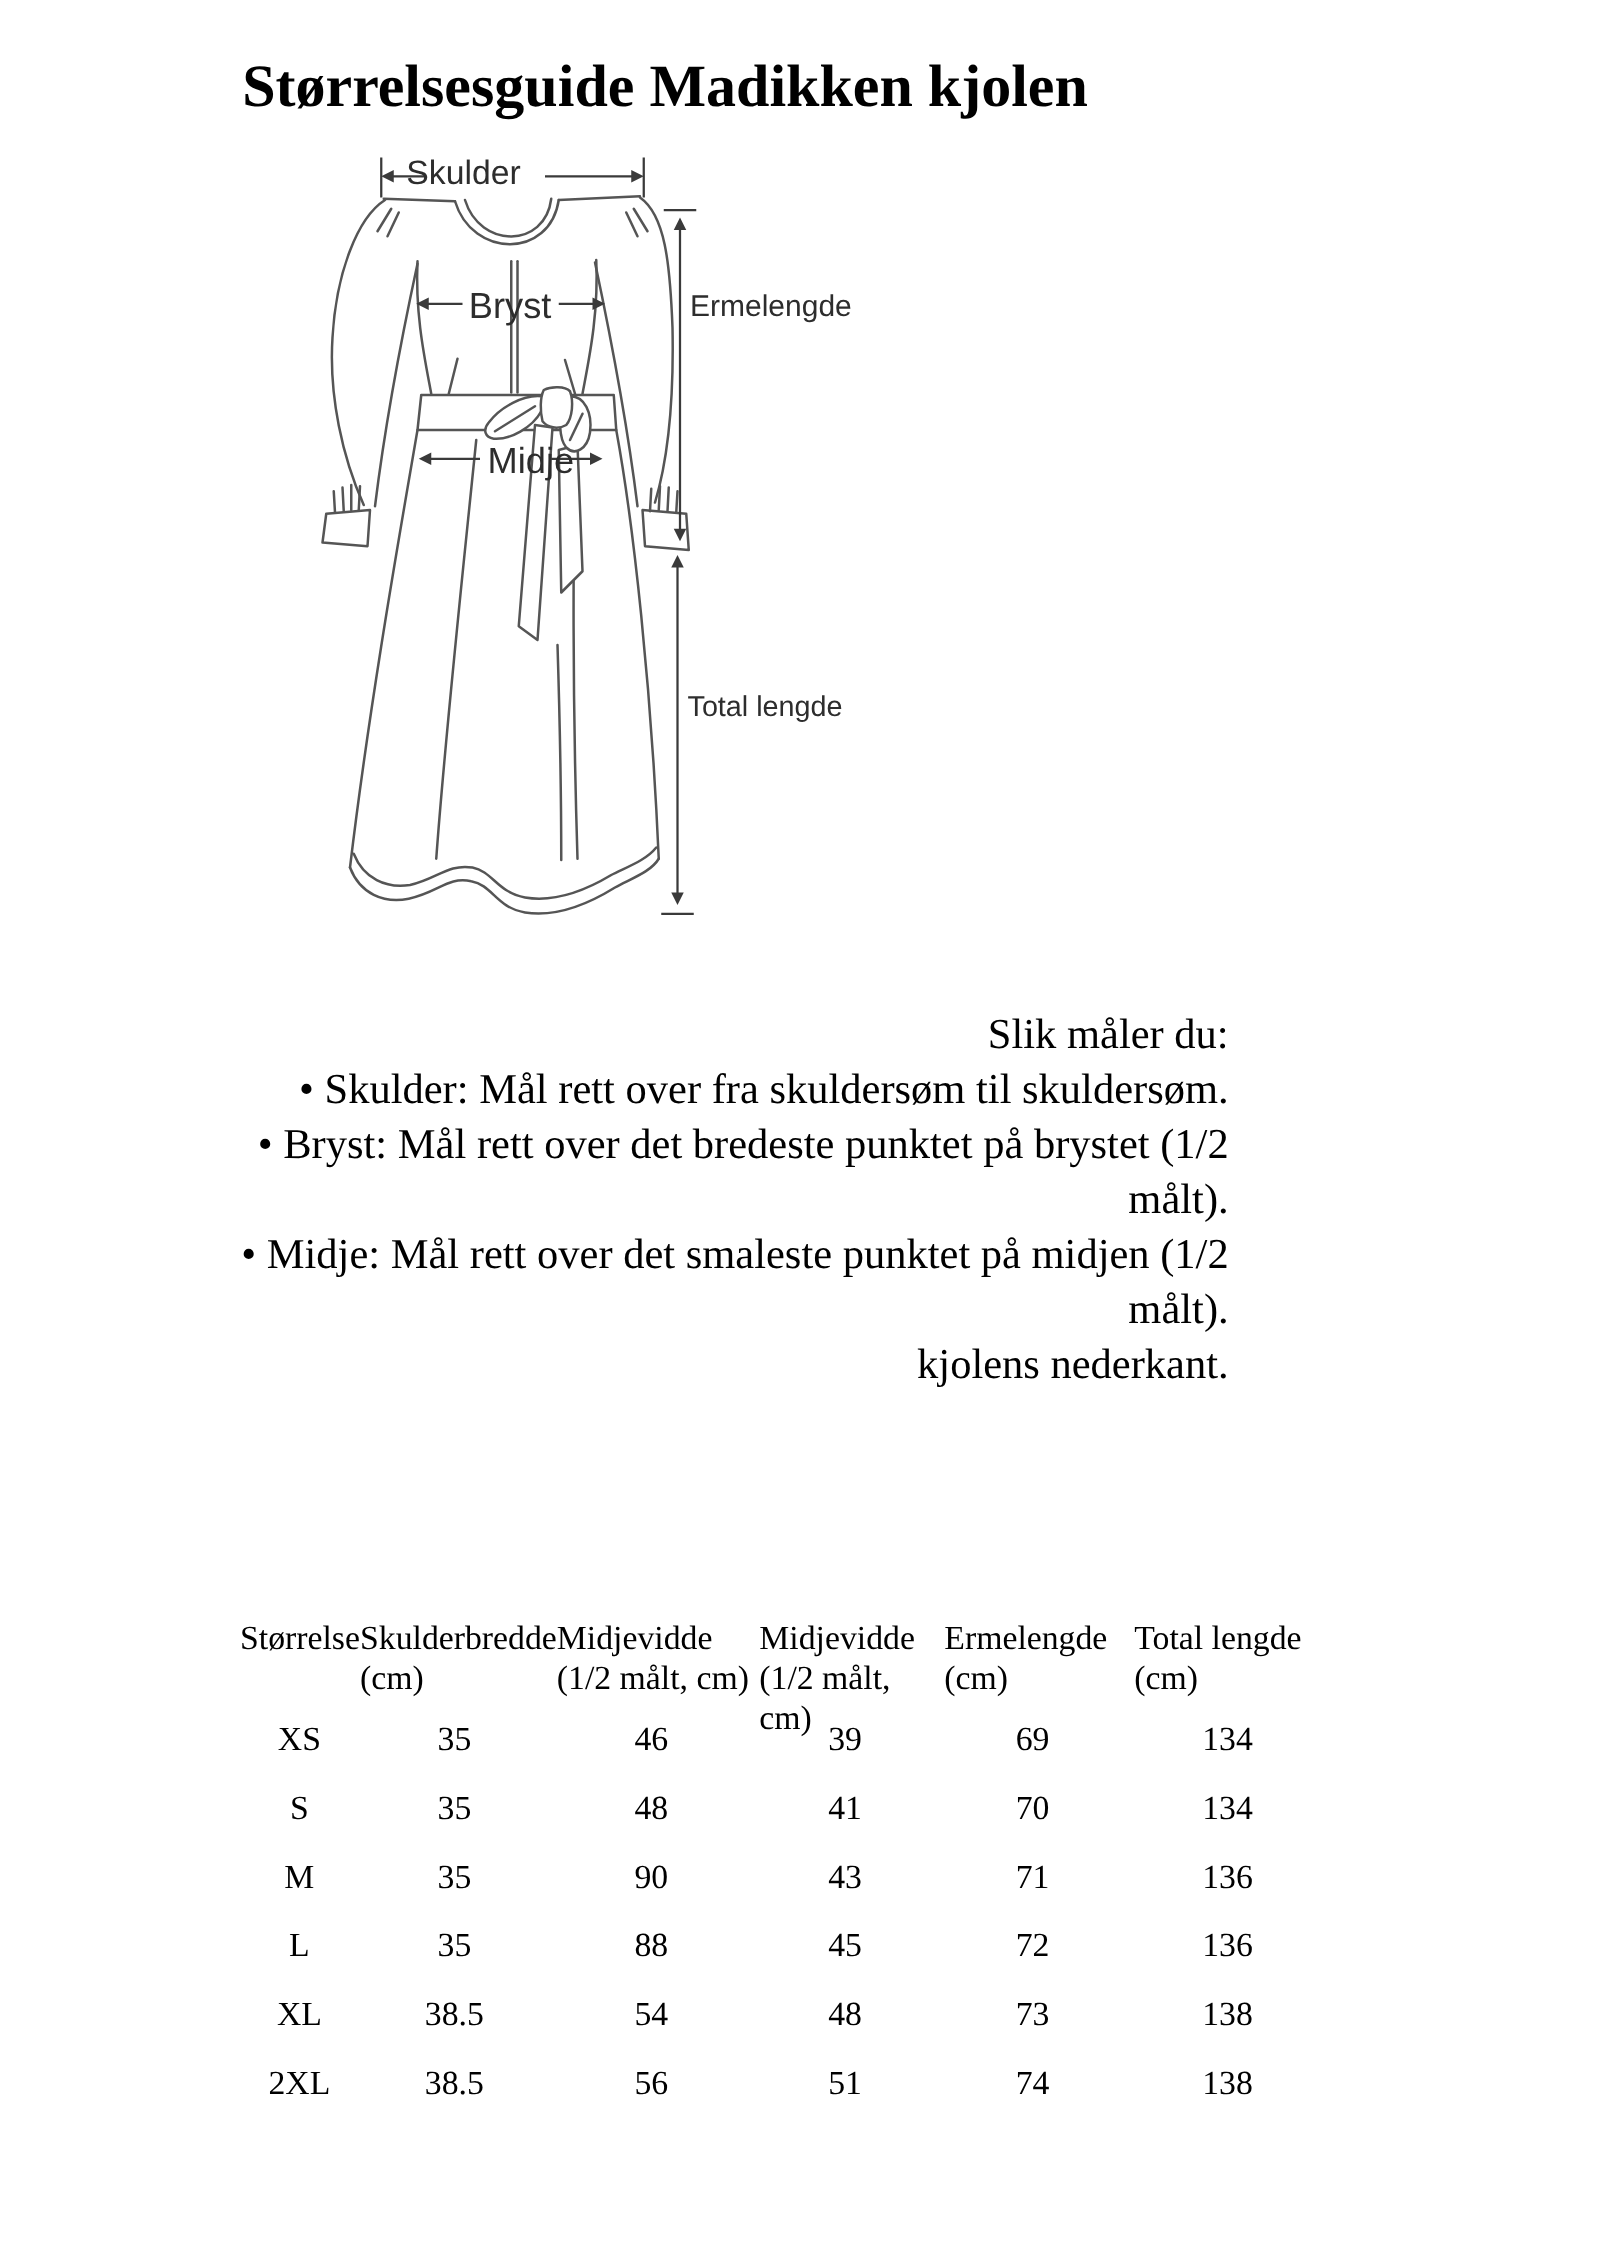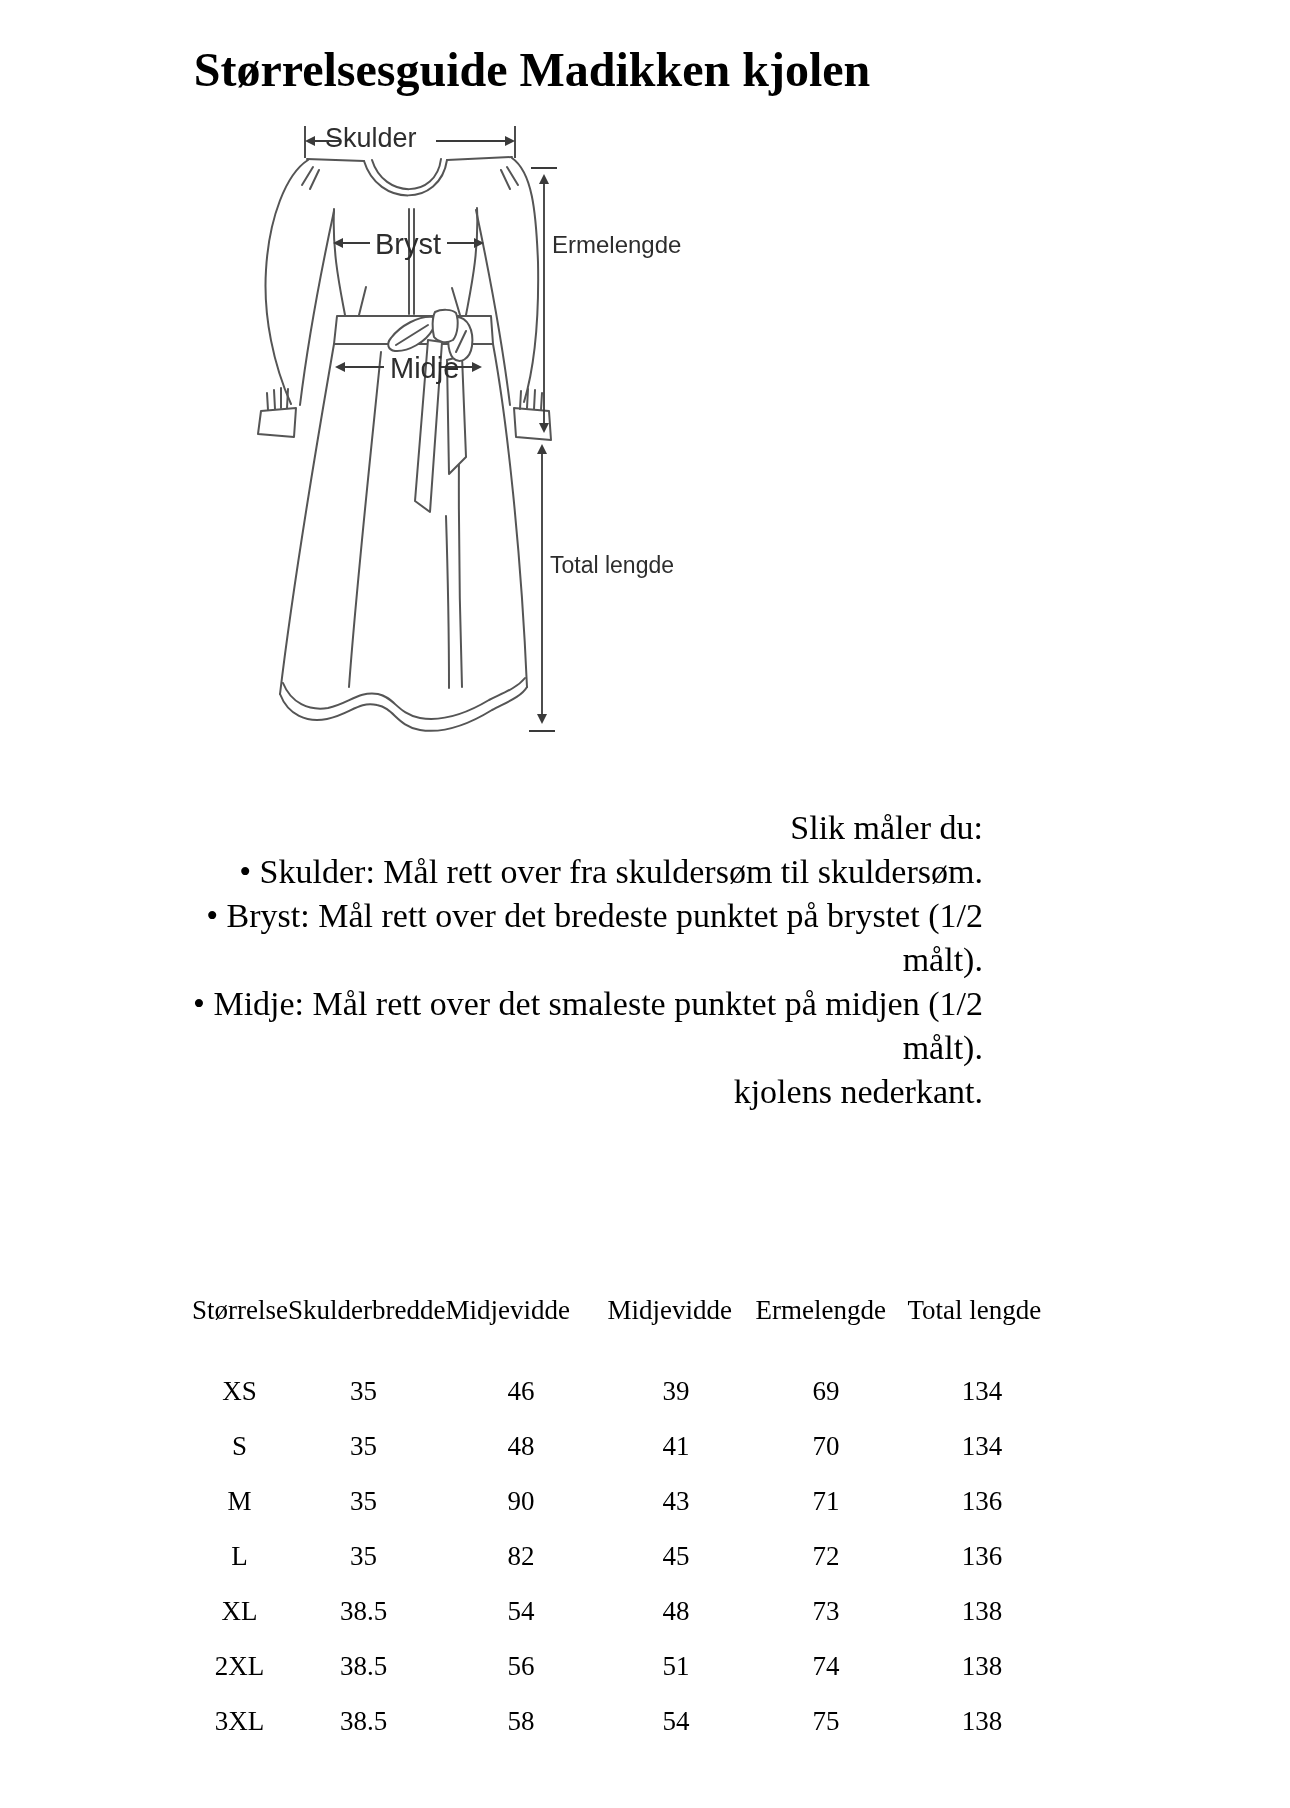--- a/index.html
+++ b/index.html
@@ -166,20 +166,29 @@
   <thead>
     <tr>
 
     <th>Størrelse</th>
         <th>Skulderbredde</th>
         <th>Midjevidde</th>
         <th>Midjevidde</th>
         <th>Ermelengde</th>
         <th>Total lengde</th>
       </tr>
+    <tr>
+
+    <th></th>
+        <th>(cm)</th>
+        <th>(1/2 målt, cm)</th>
+        <th>(1/2 målt, cm)</th>
+        <th>(cm)</th>
+        <th>(cm)</th>
+      </tr>
   </thead>
 </table>
 
 <table class="data-table">
   <colgroup>
     <col style="width:95px">
       <col style="width:153px">
       <col style="width:162px">
     <col style="width:148px">
       <col style="width:152px">
@@ -210,21 +219,21 @@
         <td>35</td>
         <td>90</td>
         <td>43</td>
         <td>71</td>
         <td>136</td>
       </tr>
 
       <tr>
         <td>L</td>
         <td>35</td>
-        <td>82</td>
+        <td>88</td>
         <td>45</td>
         <td>72</td>
         <td>136</td>
       </tr>
 
       <tr>
         <td>XL</td>
         <td>38.5</td>
         <td>54</td>
         <td>48</td>
@@ -234,22 +243,14 @@
 
       <tr>
         <td>2XL</td>
         <td>38.5</td>
         <td>56</td>
         <td>51</td>
         <td>74</td>
         <td>138</td>
       </tr>
 
-      <tr>
-        <td>3XL</td>
-        <td>38.5</td>
-        <td>58</td>
-        <td>54</td>
-        <td>75</td>
-        <td>138</td>
-      </tr>
     </tbody>
 </table>
 
 </body></html>

